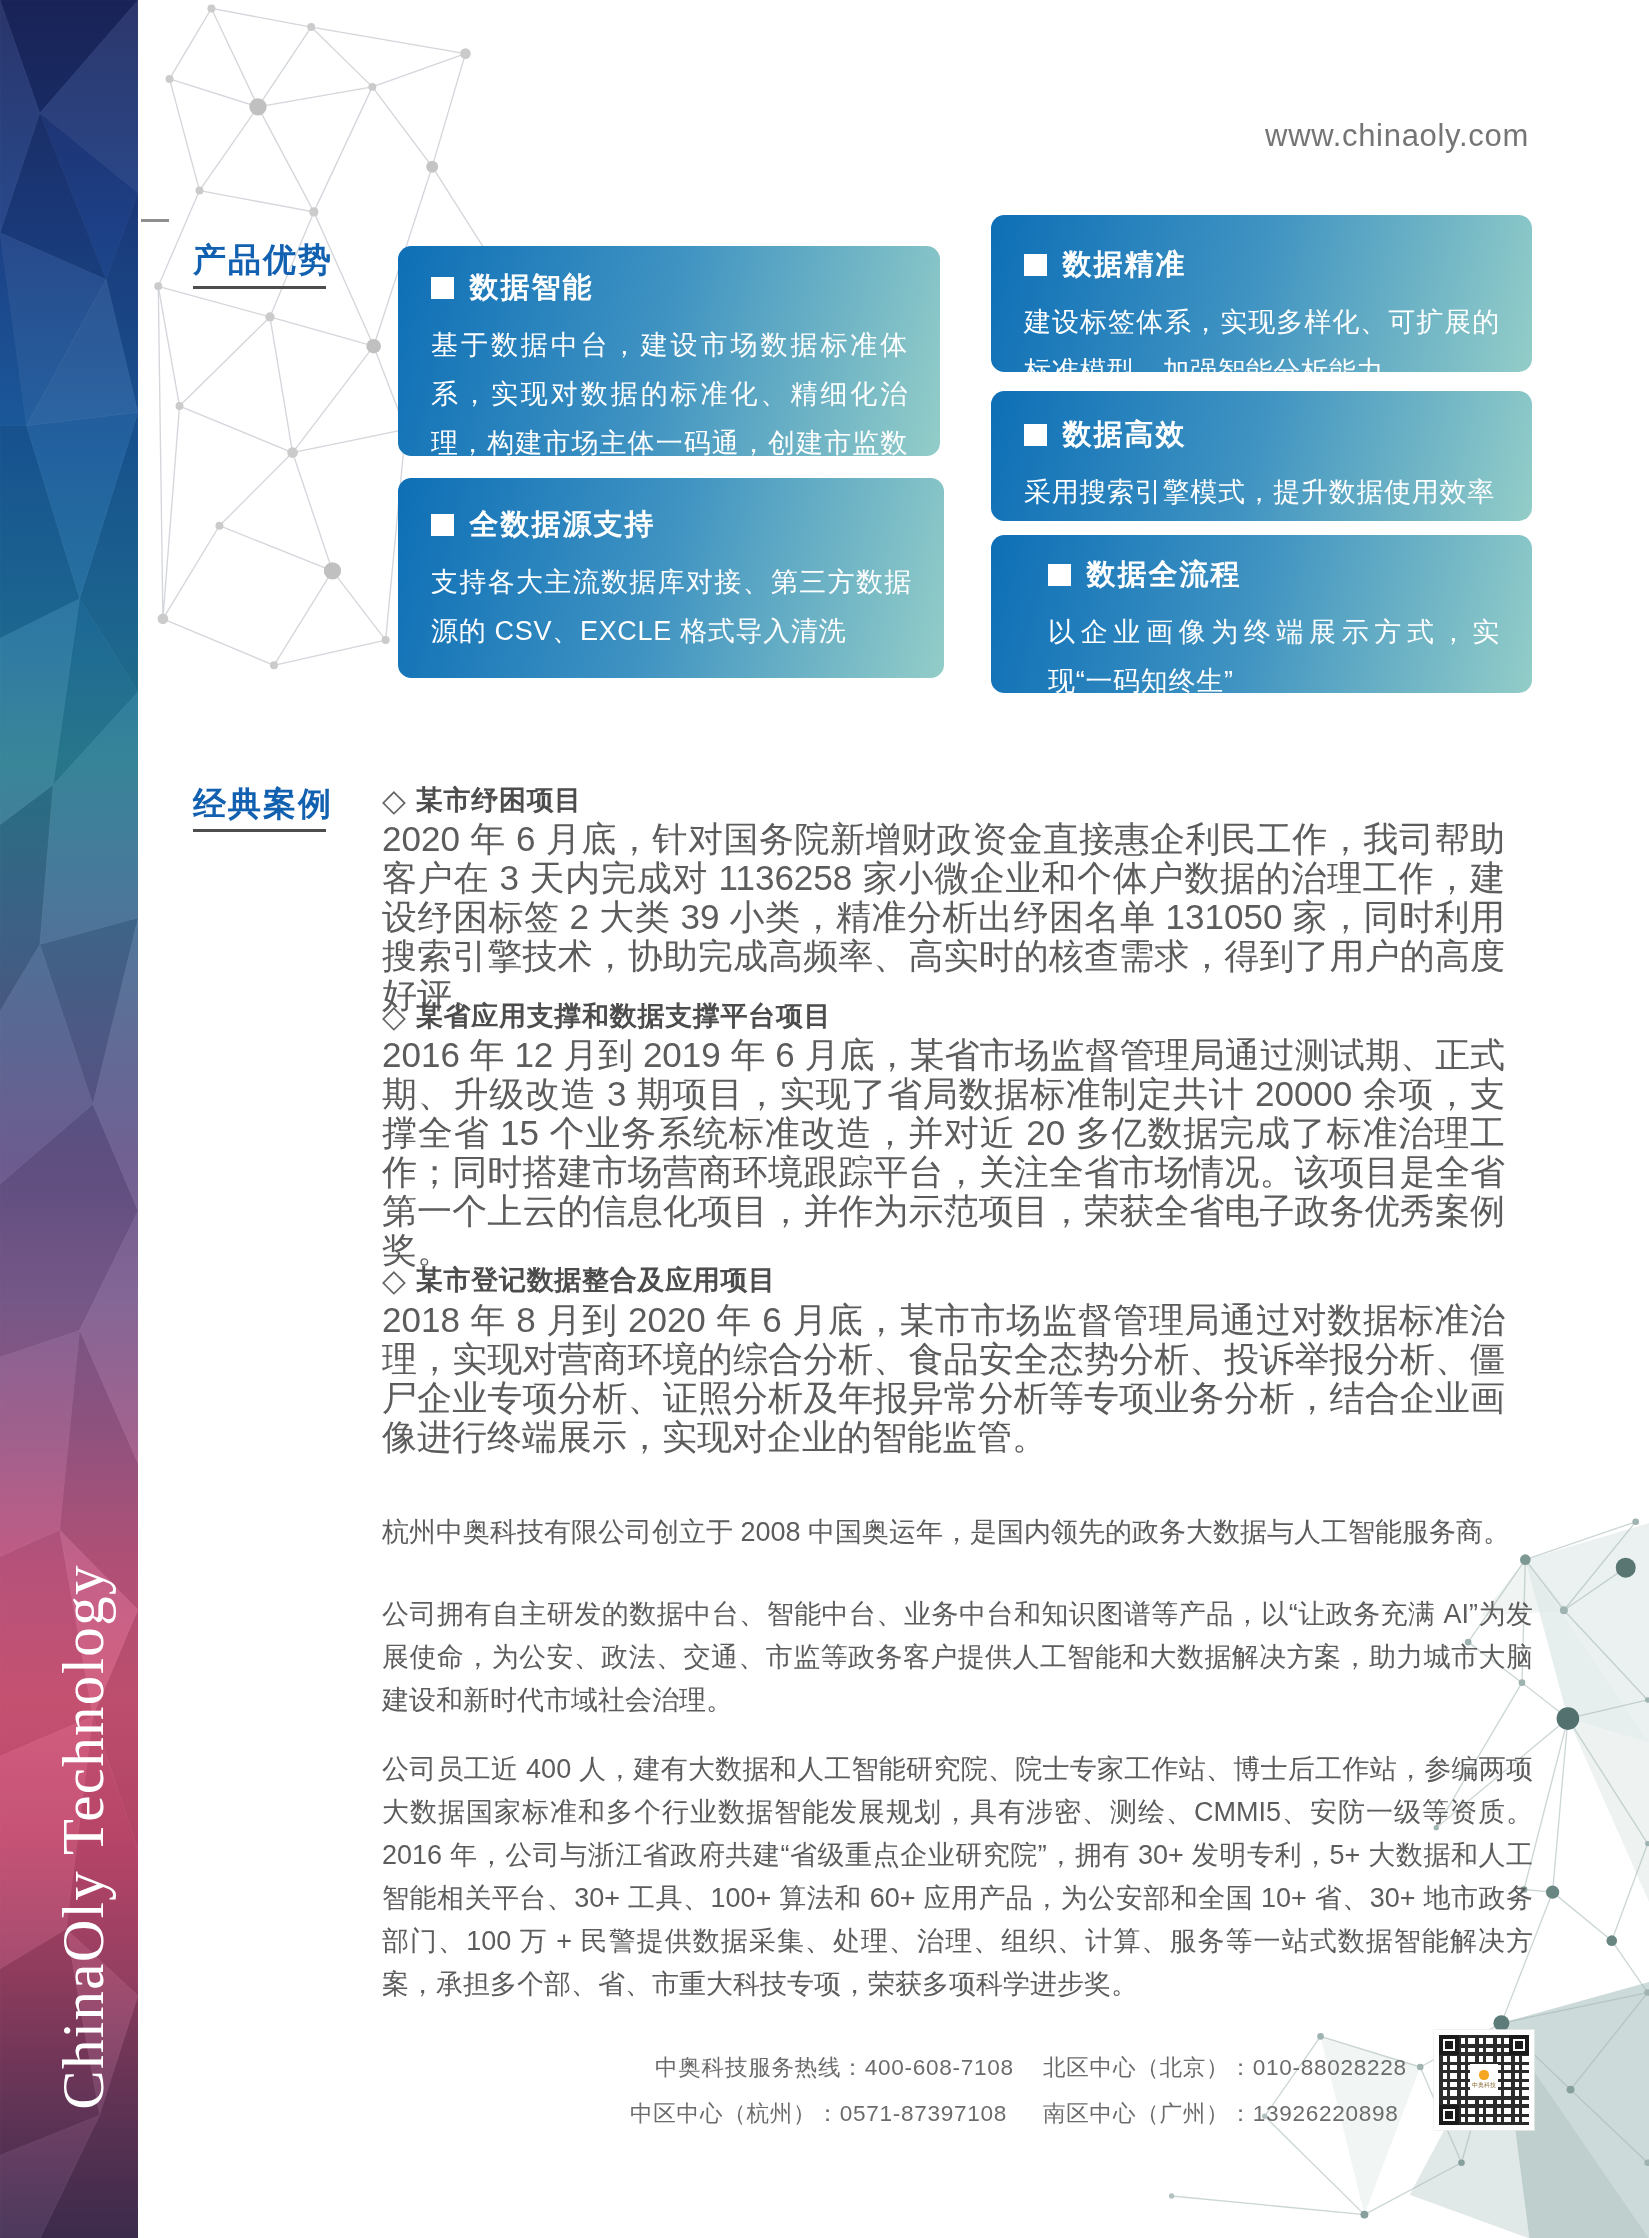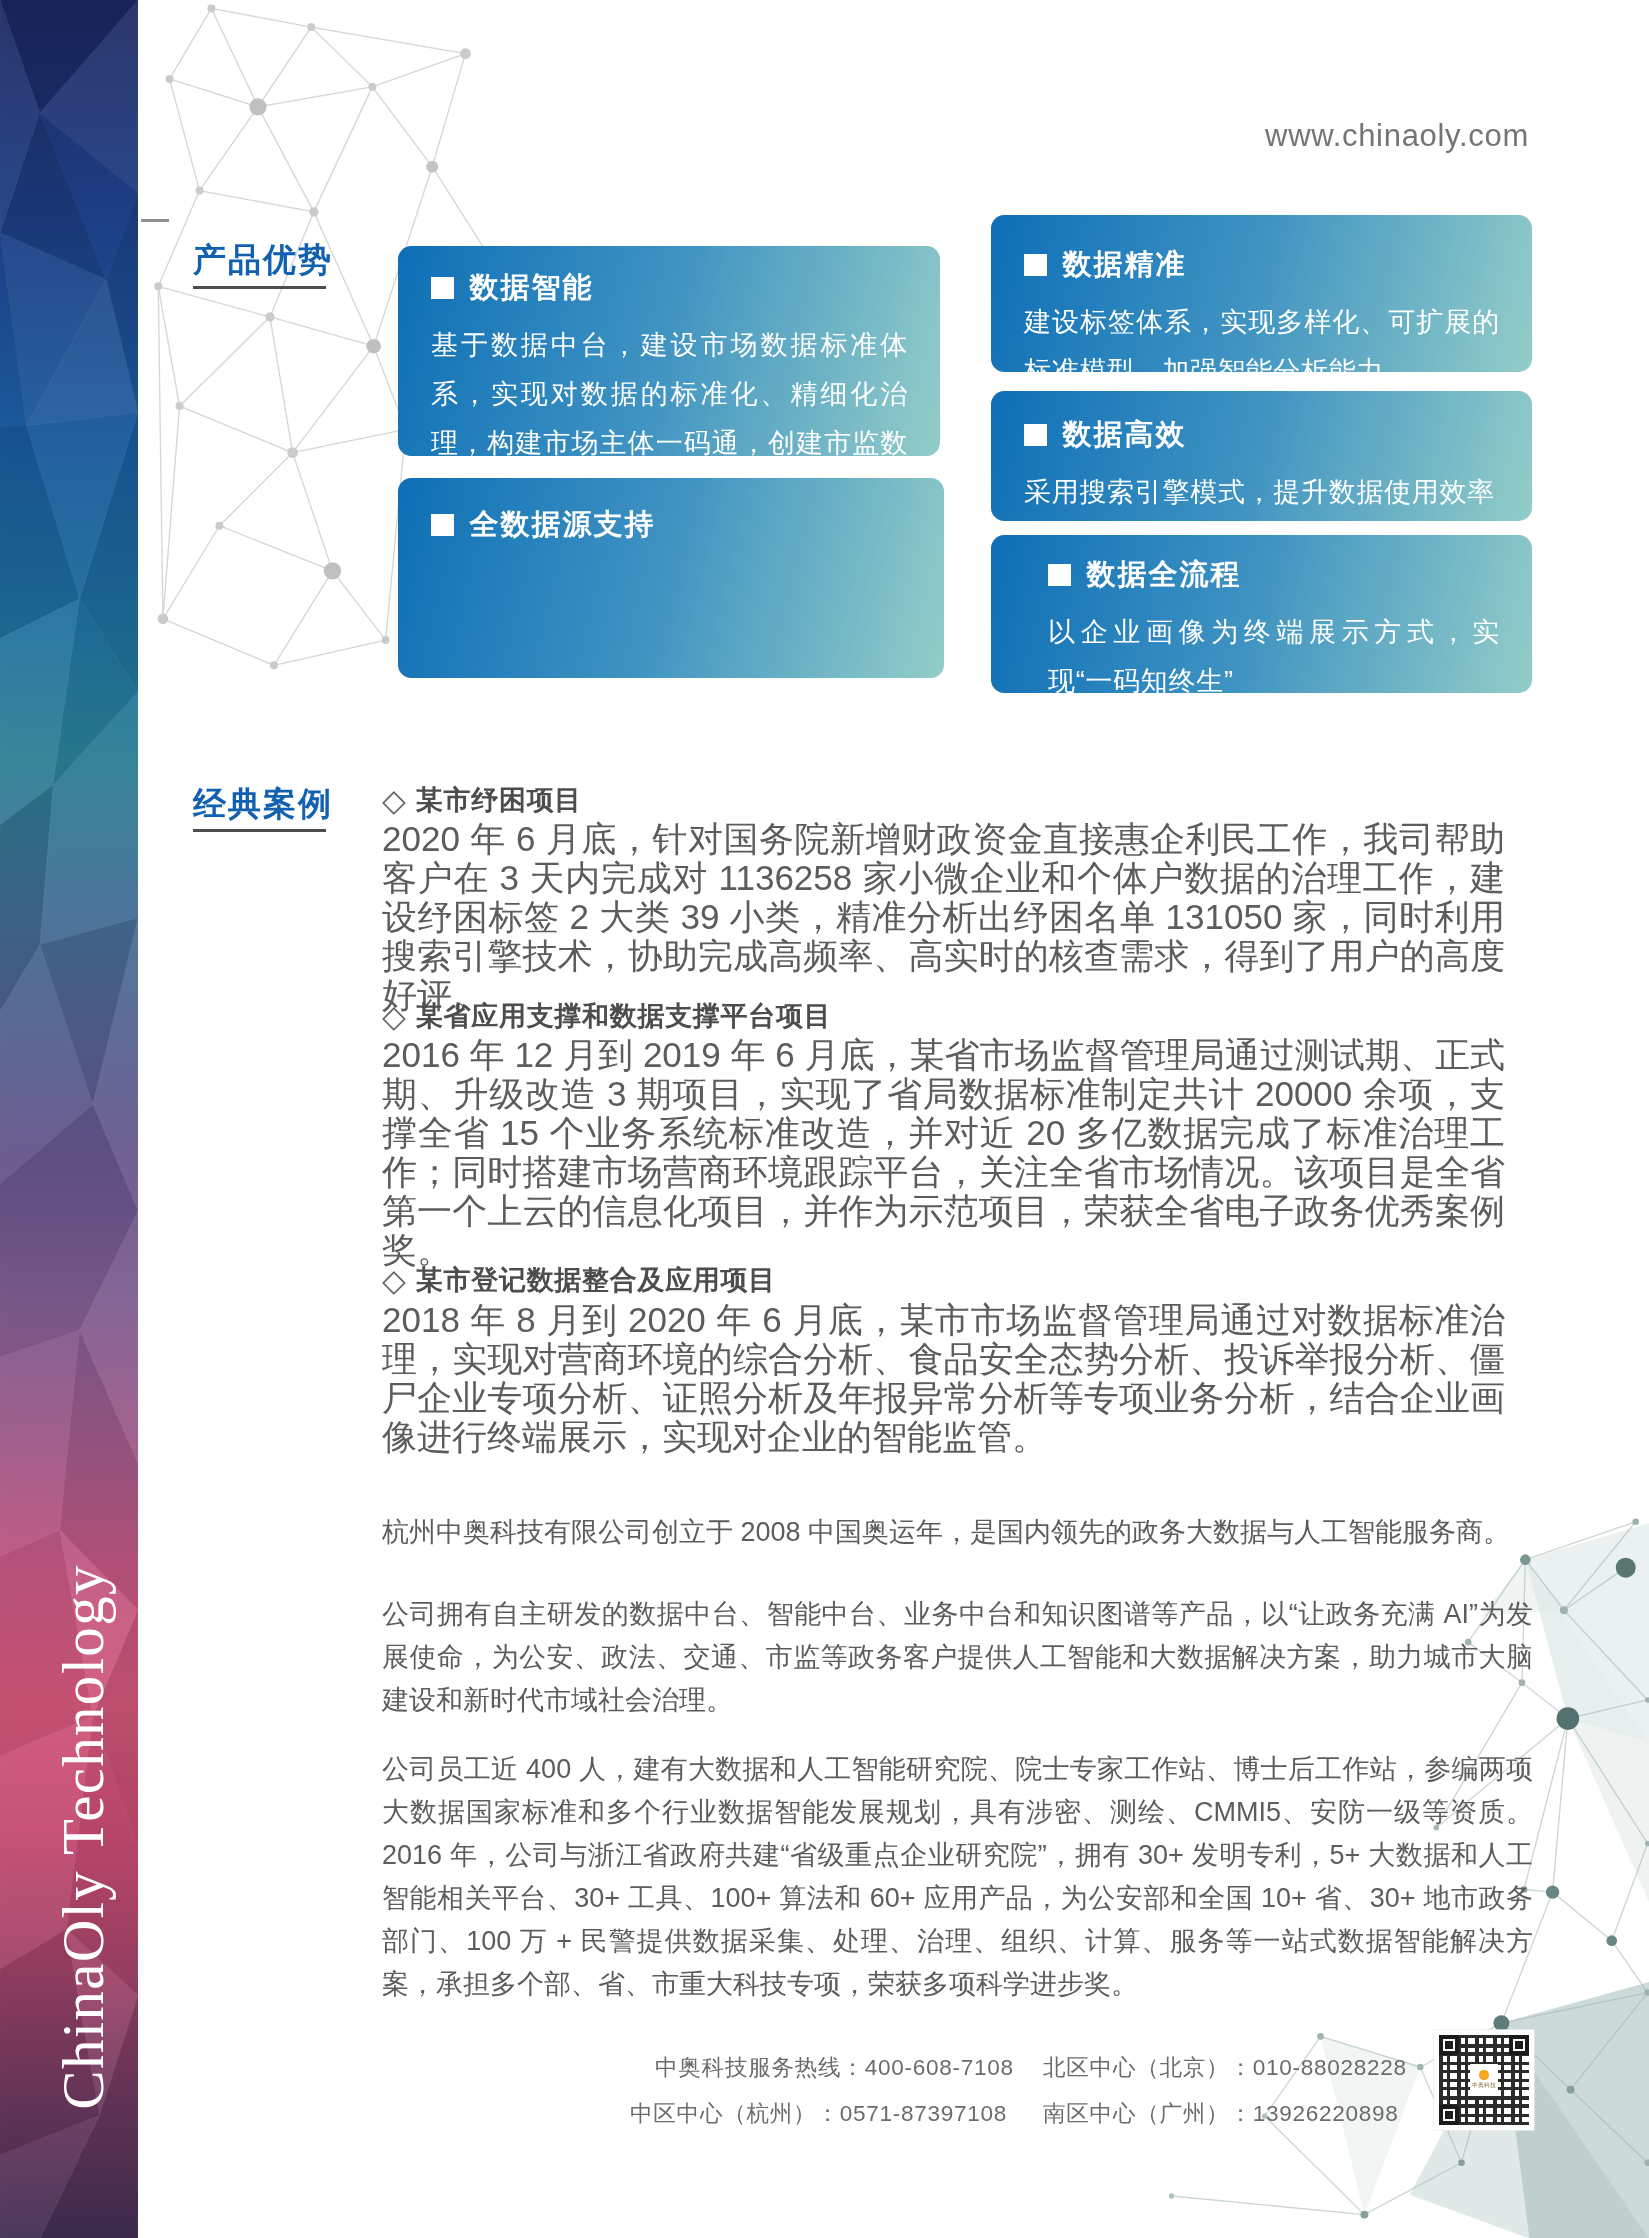--- a/index.html
+++ b/index.html
@@ -220,20 +220,21 @@
       <span>数据智能</span>
     </div>
     <div class="card-body">基于数据中台，建设市场数据标准体系，实现对数据的标准化、精细化治理，构建市场主体一码通，创建市监数据图谱</div>
   </div>
 
   <div class="card card-l2">
     <div class="card-title">
       <span class="sq"></span>
       <span>全数据源支持</span>
     </div>
+    <div class="card-body">支持各大主流数据库对接、第三方数据源的 CSV、EXCLE 格式导入清洗</div>
   </div>
 
   <div class="card card-r1">
     <div class="card-title">
       <span class="sq"></span>
       <span>数据精准</span>
     </div>
     <div class="card-body">建设标签体系，实现多样化、可扩展的标准模型，加强智能分析能力</div>
   </div>
 

